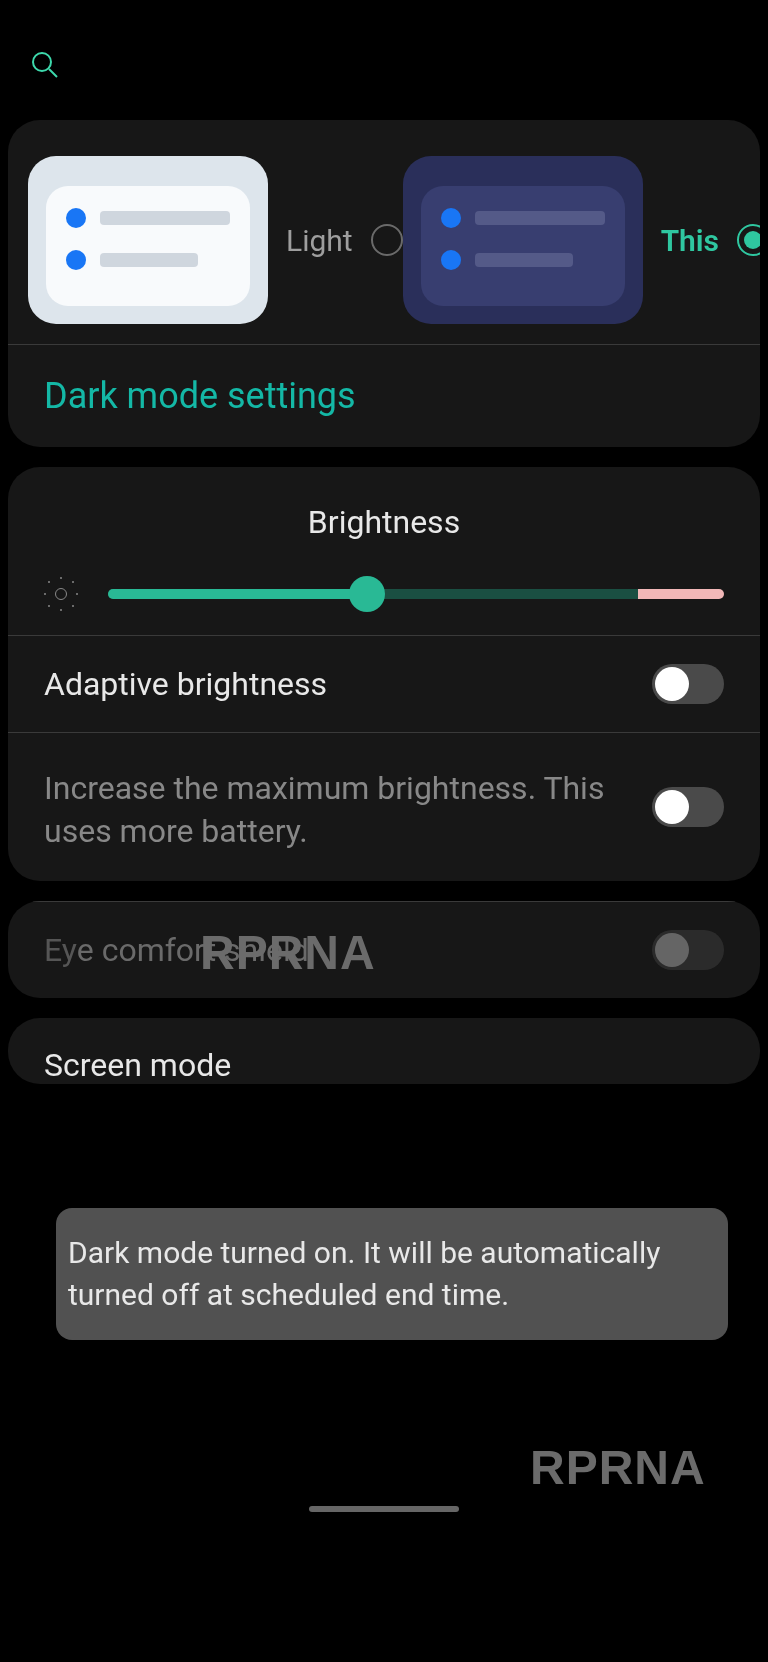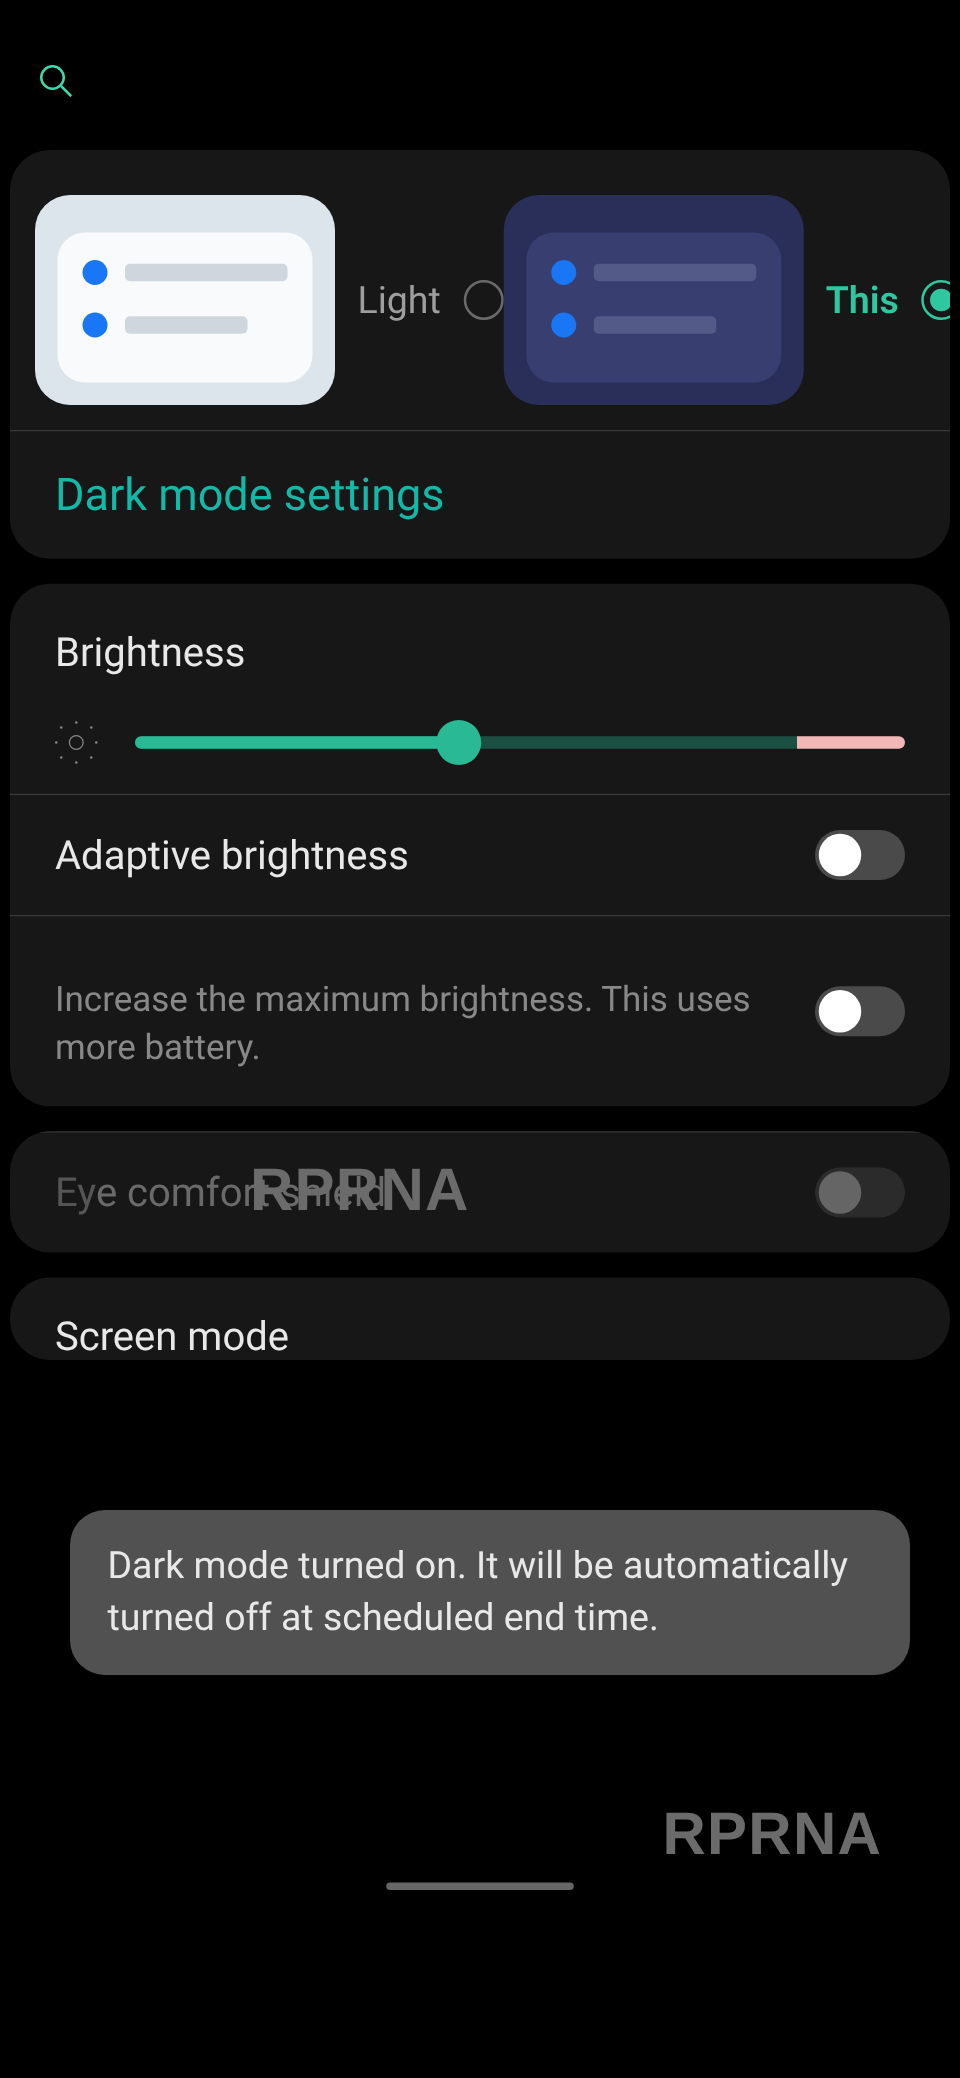--- a/index.html
+++ b/index.html
@@ -155,20 +155,21 @@
     .list-title {
       font-size: 36px;
       color: #14b8a6;
     }
     .brightness-section {
       padding: 36px 36px 24px 36px;
     }
     .brightness-title {
       font-size: 32px;
       margin-bottom: 36px;
+      text-align: center;
     }
     .slider-row {
       display: flex;
       align-items: center;
       gap: 30px;
     }
     .sun-icon {
       width: 34px;
       height: 34px;
       position: relative;
@@ -229,23 +230,23 @@
       padding: 28px 36px;
     }
     .toggle-text {
       flex: 1;
     }
     .toggle-title {
       font-size: 32px;
       color: #e8e8e8;
     }
     .toggle-sub {
-      font-size: 28px;
+      font-size: 32px;
       color: #888;
-      margin-top: 20px;
+      margin-top: 6px;
       line-height: 1.35;
     }
     .toggle {
       width: 72px;
       height: 40px;
       background: #4a4a4a;
       border-radius: 20px;
       position: relative;
       flex-shrink: 0;
     }
@@ -283,22 +284,22 @@
       font-size: 24px;
       color: #2b8a6e;
       margin-top: 4px;
     }
     .toast {
       position: absolute;
       left: 56px;
       right: 40px;
       top: 1208px;
       background: rgba(88, 88, 88, 0.92);
-      border-radius: 28px;
-      padding: 24px 30px;
+      border-radius: 16px;
+      padding: 24px 12px;
       font-size: 30px;
       color: #e8e8e8;
       line-height: 1.4;
     }
     .eye-item {
       padding: 28px 36px;
       display: flex;
       align-items: center;
       justify-content: space-between;
       color: #6a6a6a;

